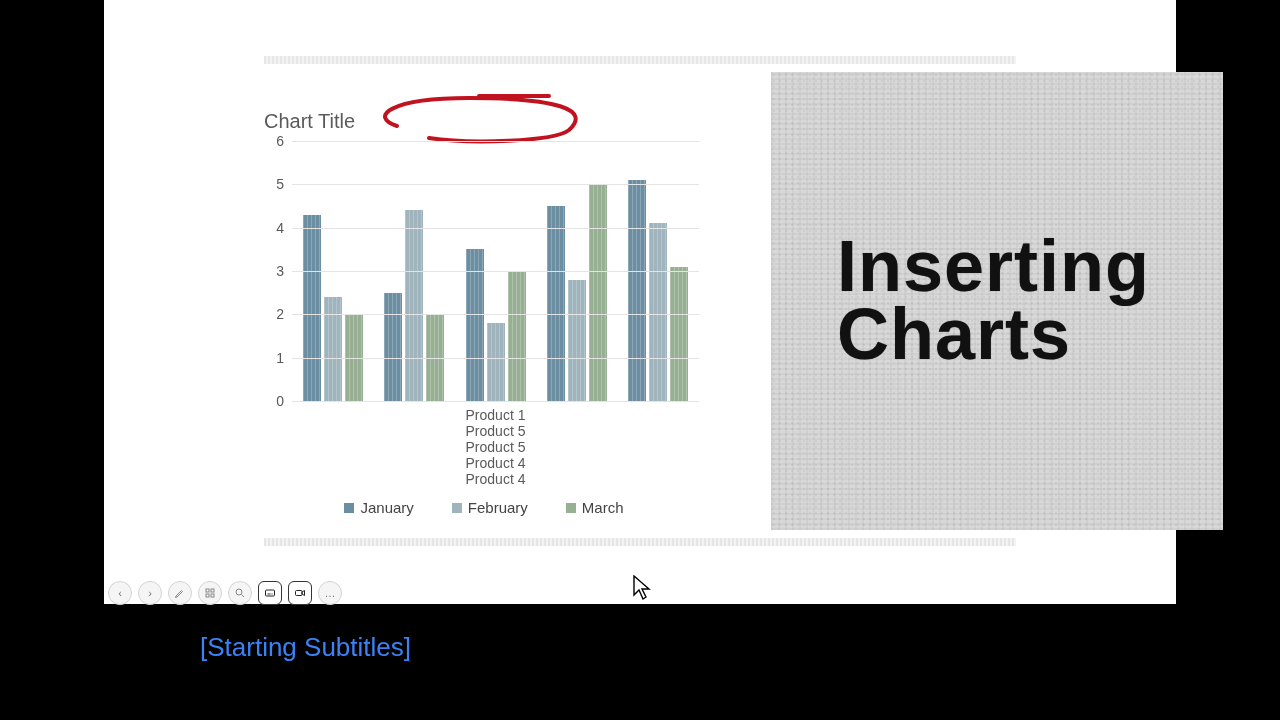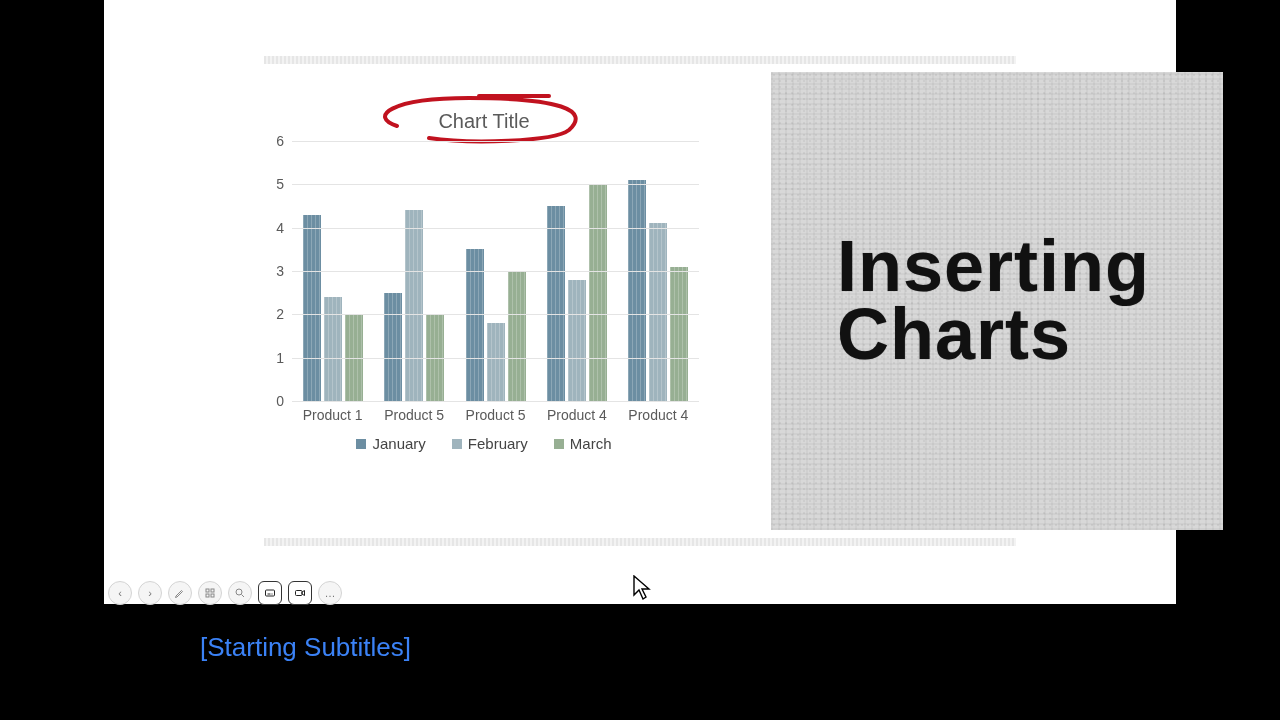--- a/index.html
+++ b/index.html
@@ -62,21 +62,20 @@
 
   
   .chart {
     position: absolute;
     left: 160px;
     top: 110px;
     width: 440px;
     height: 370px;
   }
   .chart-title {
-    text-align: center;
     font-size: 20px;
     color: #5a5a5a;
   }
 
   .plot {
     position: relative;
     width: 435px;
     height: 260px; 
     margin-top: 8px;
   }
@@ -122,32 +121,33 @@
   .bar.s0 { background-color: #6c8ea2; }
   .bar.s1 { background-color: #9fb4bd; }
   .bar.s2 { background-color: #97af93; }
 
   .xlabels {
     position: relative;
     left: 28px;
     width: 407px;
     display: flex;
     margin-top: 6px;
+    flex-direction: column;
   }
   .xlabels span {
     flex: 1;
     text-align: center;
     font-size: 14px;
     color: #5a5a5a;
   }
 
   .legend {
     display: flex;
     justify-content: center;
-    gap: 26px;
+    gap: 38px;
     margin-top: 12px;
     font-size: 15px;
     color: #444;
     position: relative;
   }
   .legend-item { display: flex; align-items: center; gap: 6px; position: relative; }
   .swatch { width: 10px; height: 10px; display: inline-block; }
   .swatch.s0 { background-color: #6c8ea2; }
   .swatch.s1 { background-color: #9fb4bd; }
   .swatch.s2 { background-color: #97af93; }

